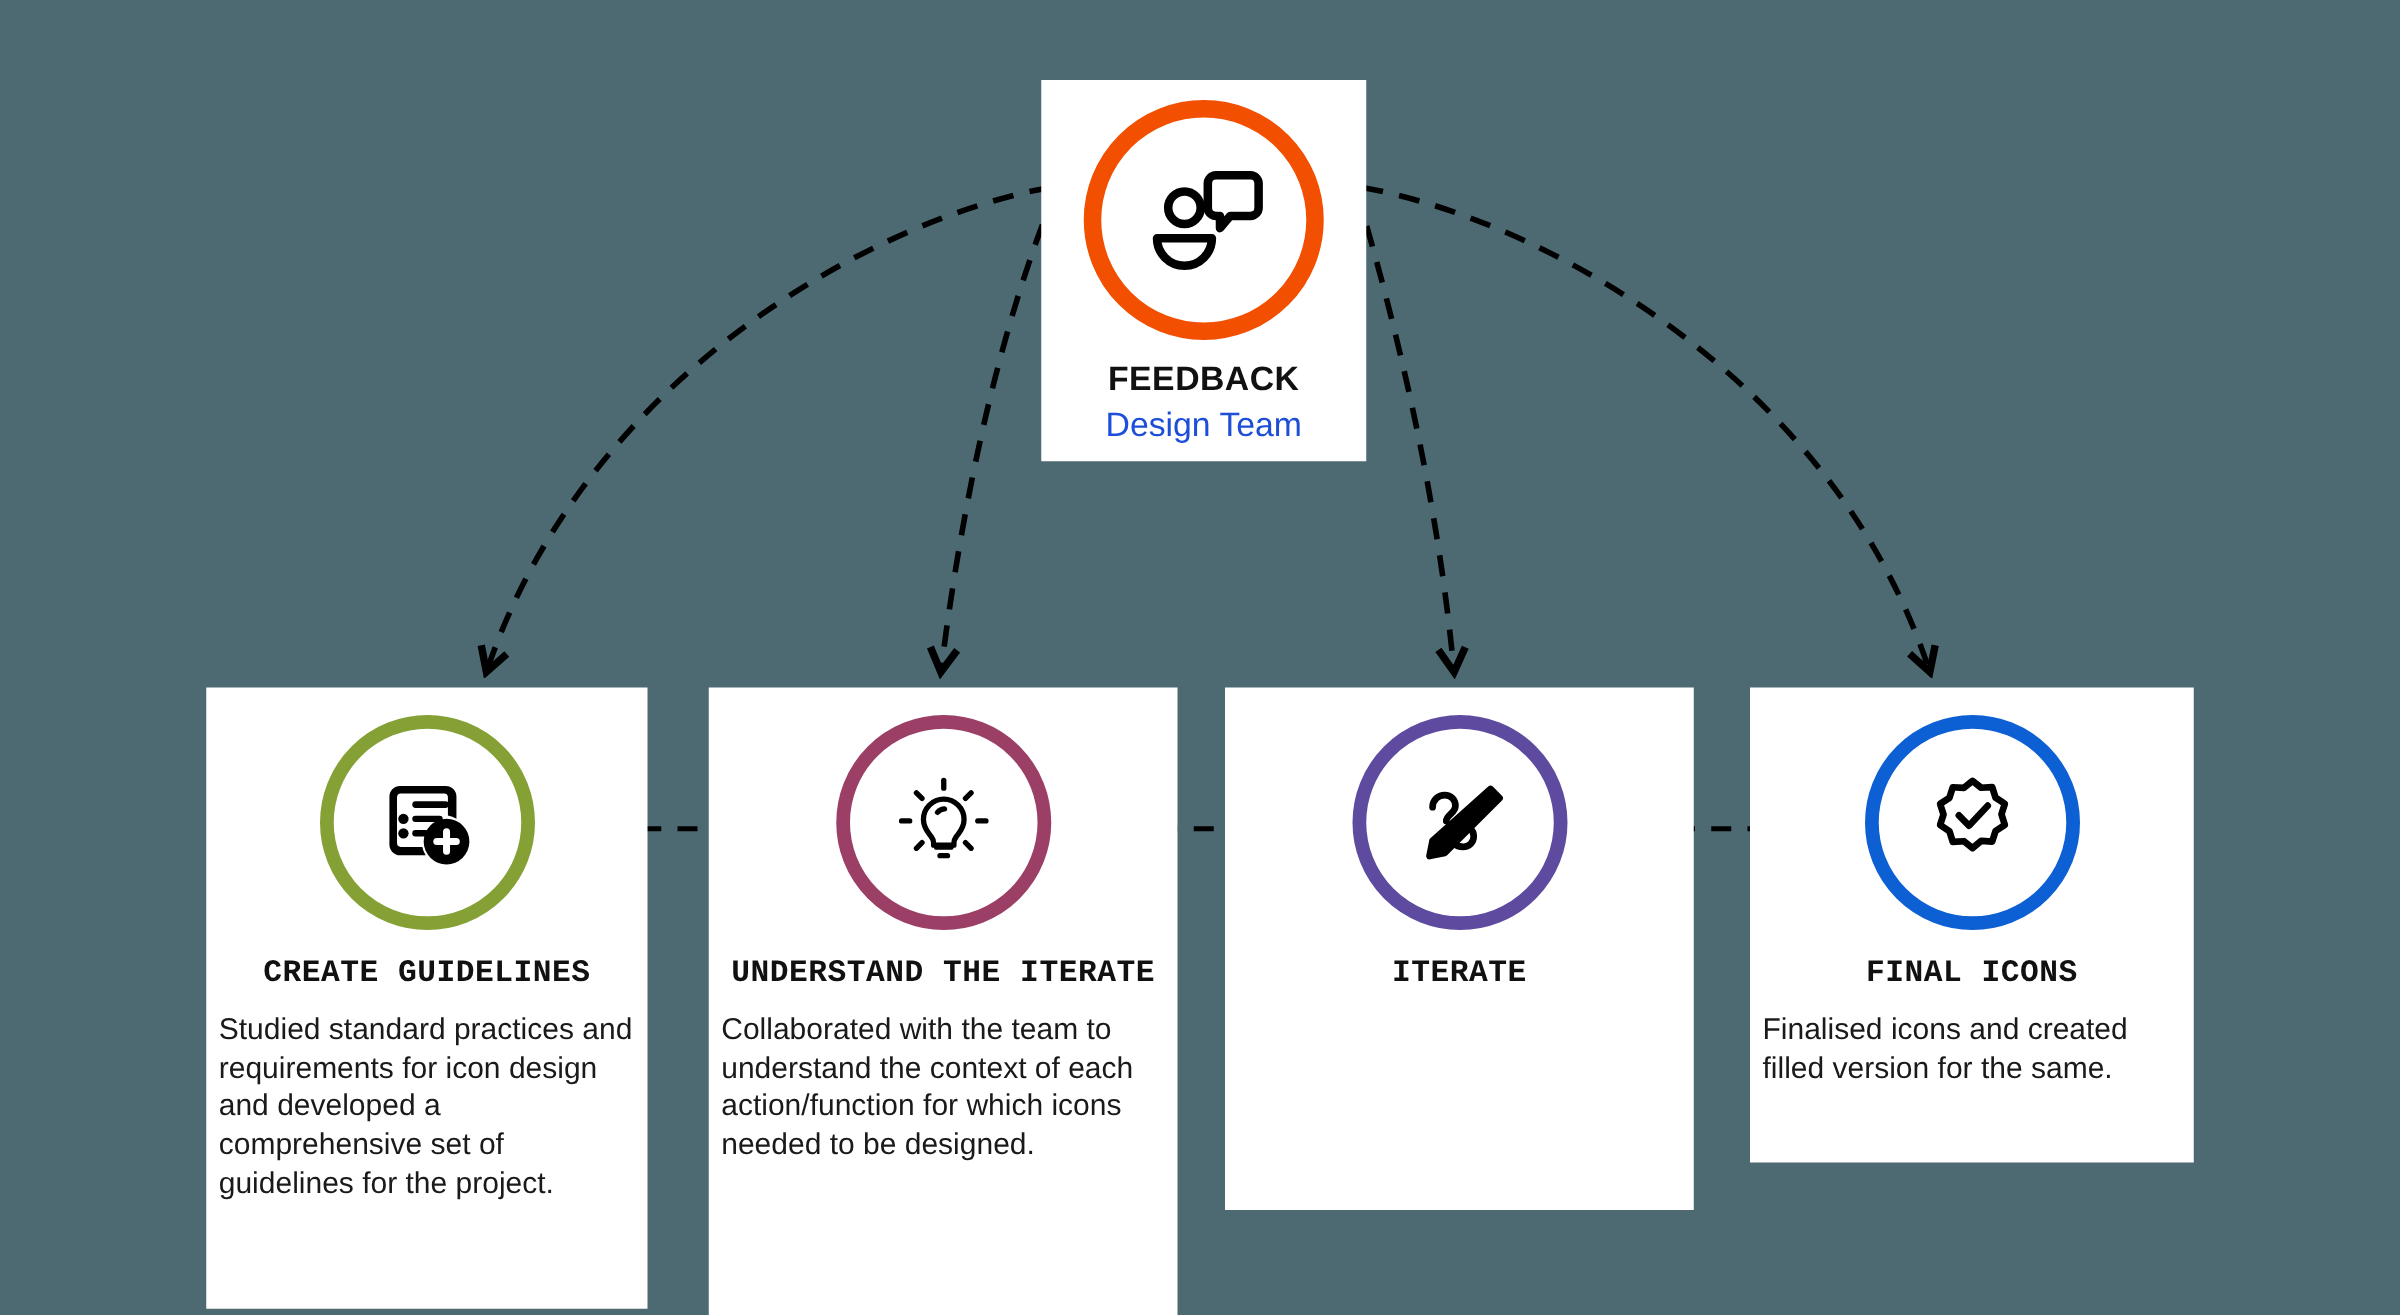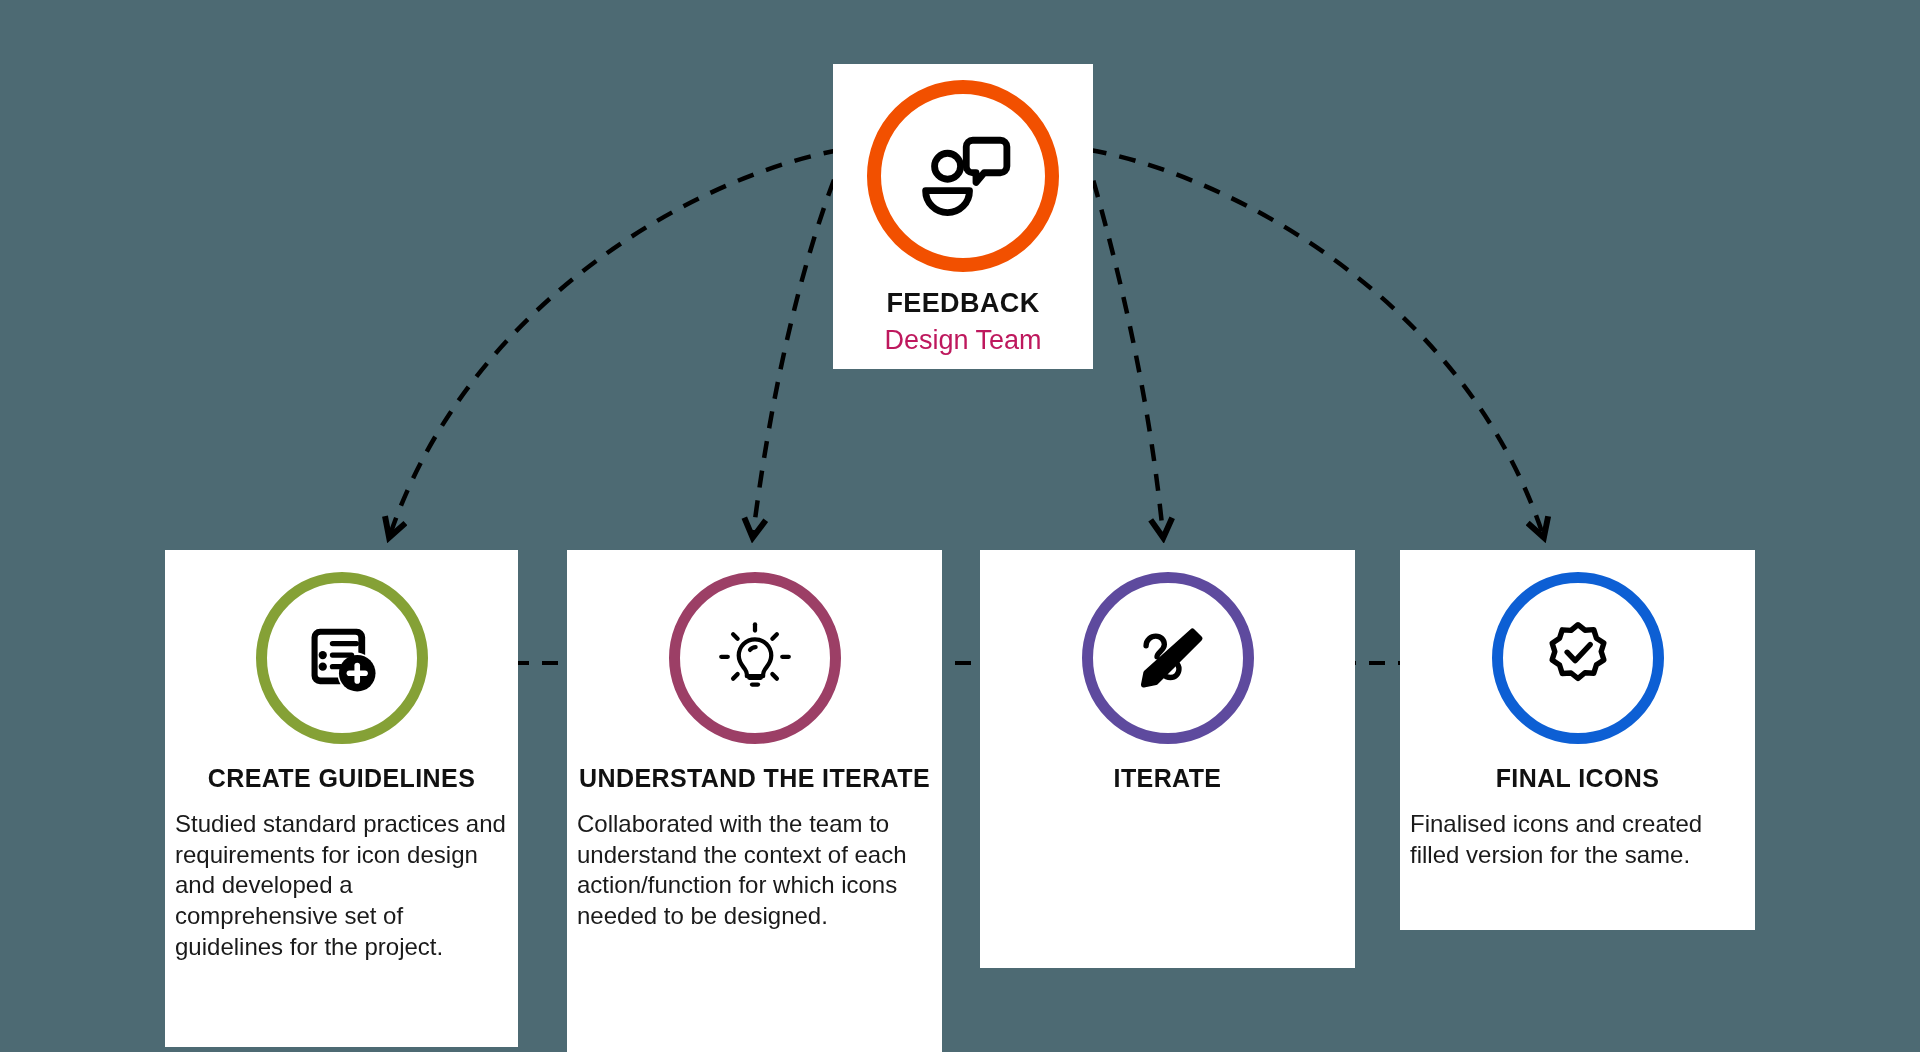--- a/index.html
+++ b/index.html
@@ -70,35 +70,36 @@
     width: 192px;
     height: 192px;
     border: 14px solid #f25000;
   }
   #card-feedback .card-title {
     font-size: 27px;
     margin-top: 16px;
   }
   #card-feedback .card-sub {
     font-size: 27px;
-    color: #be185d;
+    color: #1d4ed8;
     margin-top: 6px;
     text-align: right;
   }
 
   
   .row-card .card-icon-ring {
     width: 172px;
     height: 172px;
     margin-top: 22px;
   }
   .row-card .card-title {
     font-size: 25px;
     margin-top: 20px;
     padding: 0 8px;
+    font-family: Liberation Mono, monospace;
   }
   .row-card .card-desc {
     font-size: 24px;
     margin-top: 16px;
     padding: 0 10px;
   }
 
   #card-1 { left: 165px;  top: 550px; width: 353px; height: 497px; }
   #card-2 { left: 567px;  top: 550px; width: 375px; height: 502px; }
   #card-3 { left: 980px;  top: 550px; width: 375px; height: 418px; }

